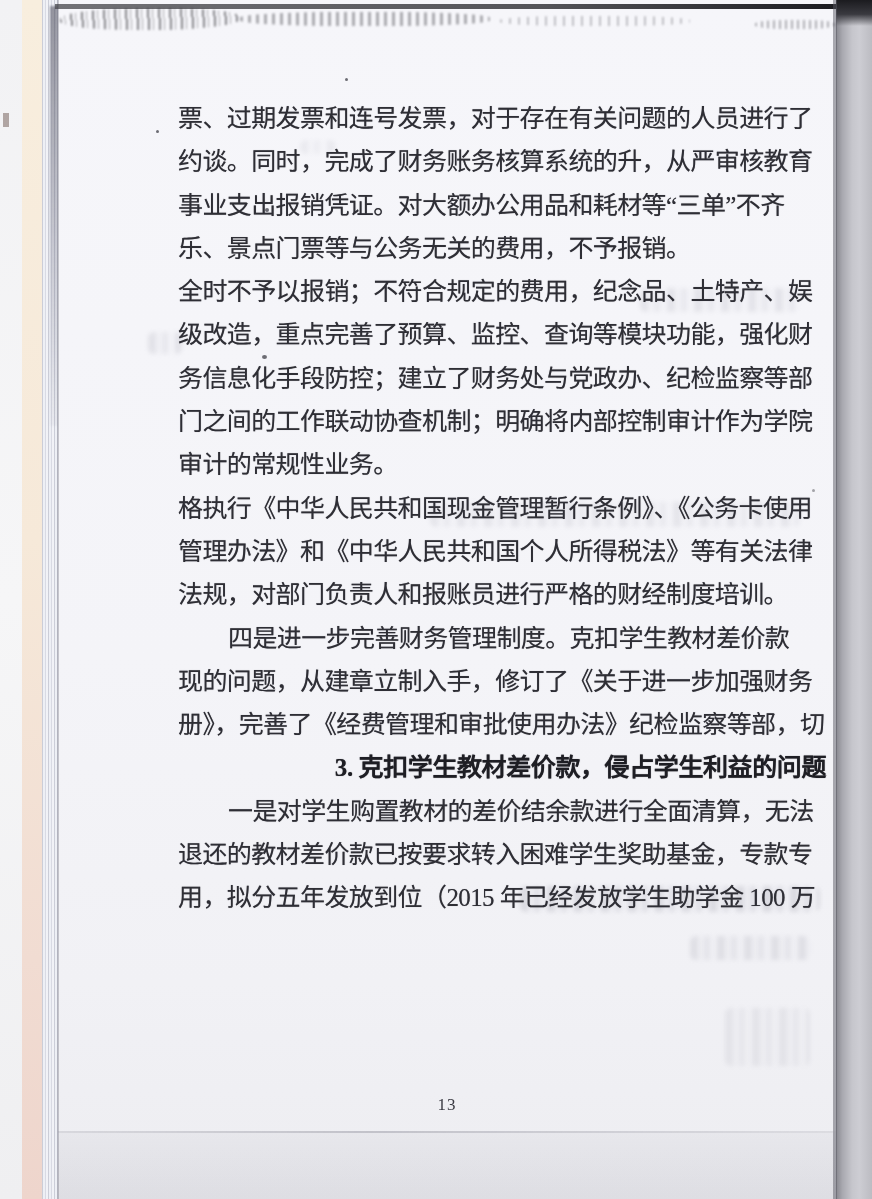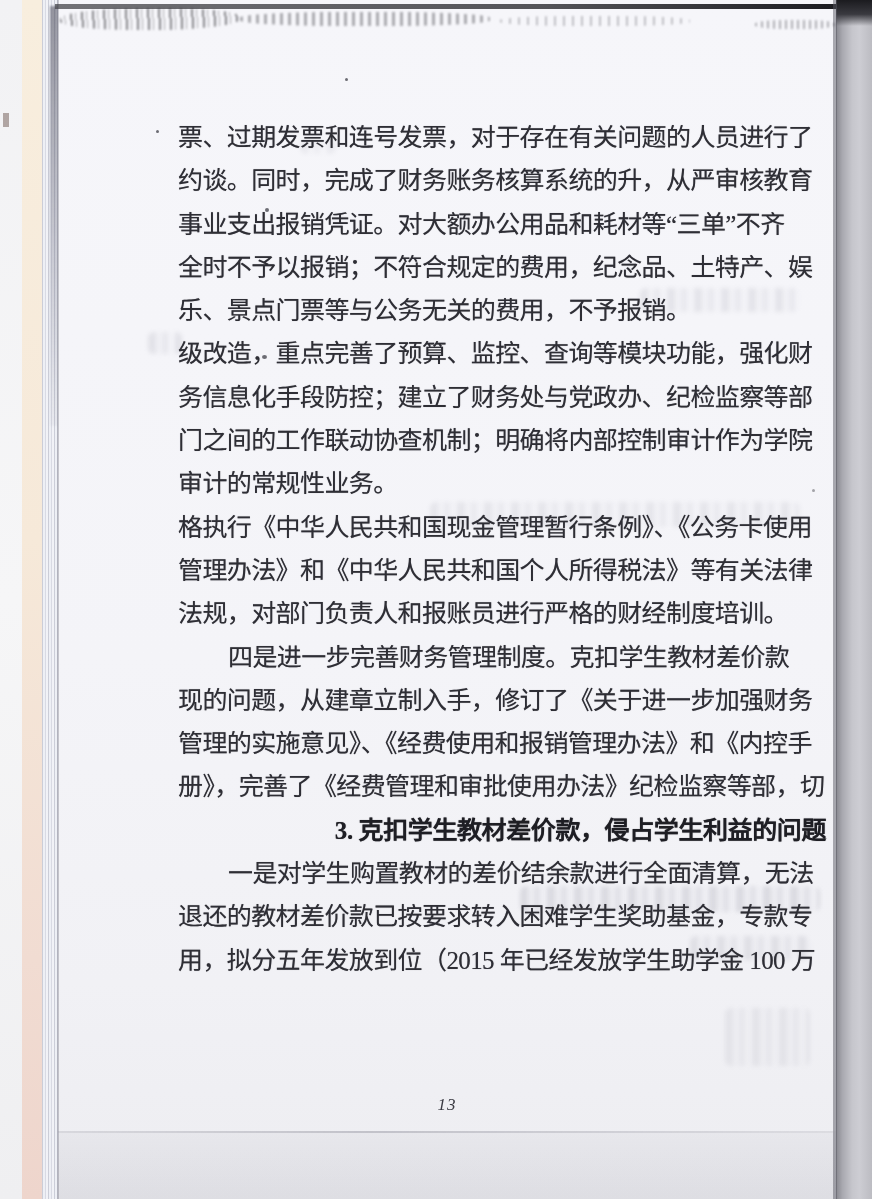--- a/index.html
+++ b/index.html
@@ -93,21 +93,21 @@
     background: linear-gradient(90deg, rgba(150,150,160,0.25), rgba(140,140,152,0.45) 40%, rgba(150,150,160,0.2));
     filter: blur(0.5px);
   }
   .bottom-shade {
     position: absolute; left: 58px; top: 1133px; width: 778px; height: 66px;
     background: linear-gradient(180deg, rgba(120,120,135,0.06), rgba(110,110,125,0.12));
   }
 
   
   .text-block {
-    position: absolute; left: 178px; top: 116px; width: 648px;
+    position: absolute; left: 178px; top: 97px; width: 648px;
     color: #2e2e35;
     font-size: 25px;
     letter-spacing: -0.6px;
     text-shadow: 0 0 0.7px rgba(46,46,53,0.55);
   }
   .line {
     height: 43.3px;
     line-height: 43.3px;
     white-space: nowrap;
   }
@@ -119,21 +119,20 @@
     text-shadow: 0 0 0.8px rgba(30,30,36,0.7);
     text-align: right;
   }
 
   .page-number {
     position: absolute; left: 58px; top: 1095px; width: 778px;
     text-align: center;
     font-size: 17px; color: #3a3a42;
     font-family: "Liberation Serif", "DejaVu Serif", serif;
     letter-spacing: 1px;
-    font-style: italic;
   }
 
   
   .ghost {
     position: absolute;
     background: repeating-linear-gradient(90deg, rgba(140,140,155,0.35) 0 8px, rgba(180,180,195,0.12) 8px 14px, rgba(150,150,165,0.28) 14px 20px, rgba(200,200,212,0.08) 20px 27px);
     filter: blur(2px);
     border-radius: 6px;
     opacity: 0.55;
   }
@@ -191,38 +190,37 @@
 <div class="speck speck-2"></div>
 <div class="speck speck-3"></div>
 <div class="speck speck-4"></div>
 <div class="speck speck-5"></div>
 
 <div class="text-block" id="text-block">
     <div class="para body">
       <div class="line">票、过期发票和连号发票，对于存在有关问题的人员进行了</div>
       <div class="line">约谈。同时，完成了财务账务核算系统的升，从严审核教育</div>
       <div class="line">事业支出报销凭证。对大额办公用品和耗材等“三单”不齐</div>
+      <div class="line">乐、景点门票等与公务无关的费用，不予报销。</div>
       <div class="line">全时不予以报销；不符合规定的费用，纪念品、土特产、娱</div>
-      <div class="line">乐、景点门票等与公务无关的费用，不予报销。</div>
     </div>
     <div class="para body">
       <div class="line">级改造，重点完善了预算、监控、查询等模块功能，强化财</div>
       <div class="line">务信息化手段防控；建立了财务处与党政办、纪检监察等部</div>
       <div class="line">门之间的工作联动协查机制；明确将内部控制审计作为学院</div>
       <div class="line">审计的常规性业务。</div>
     </div>
     <div class="para body">
       <div class="line">格执行《中华人民共和国现金管理暂行条例》、《公务卡使用</div>
       <div class="line">管理办法》和《中华人民共和国个人所得税法》等有关法律</div>
       <div class="line">法规，对部门负责人和报账员进行严格的财经制度培训。</div>
     </div>
     <div class="para body">
       <div class="line indent">四是进一步完善财务管理制度。克扣学生教材差价款</div>
       <div class="line">现的问题，从建章立制入手，修订了《关于进一步加强财务</div>
-      <div class="line">管理的实施意见》、《经费使用和报销管理办法》和《内控手</div>
       <div class="line">册》，完善了《经费管理和审批使用办法》纪检监察等部，切</div>
     </div>
     <div class="para heading">
       <div class="line indent">3. 克扣学生教材差价款，侵占学生利益的问题</div>
     </div>
     <div class="para body">
       <div class="line indent">一是对学生购置教材的差价结余款进行全面清算，无法</div>
       <div class="line">退还的教材差价款已按要求转入困难学生奖助基金，专款专</div>
       <div class="line">用，拟分五年发放到位（2015 年已经发放学生助学金 100 万</div>
     </div>

